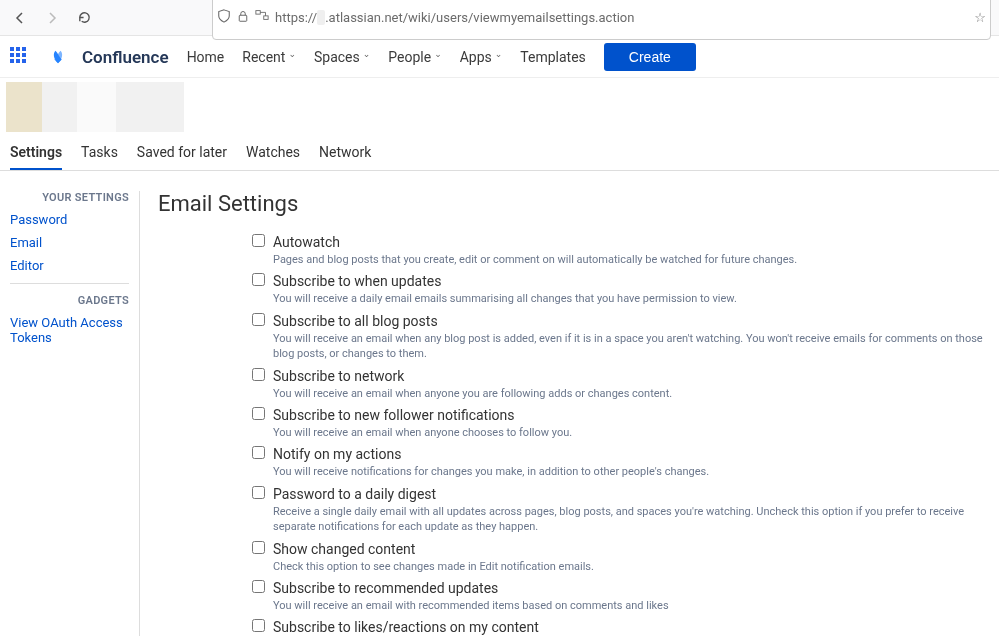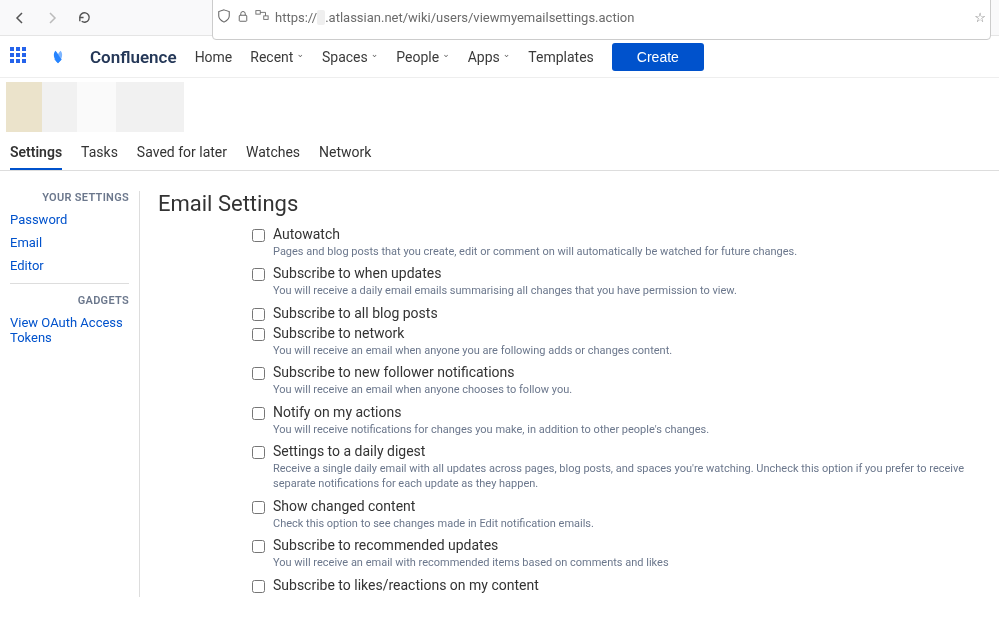--- a/index.html
+++ b/index.html
@@ -12,21 +12,21 @@
     .addr-wrap { flex: 1; display: flex; align-items: center; height: 44px; border: 1px solid #ccc; border-radius: 4px; background: #fff; padding: 0 4px; gap: 6px; font-size: 13px; color: #333; }
     .addr-icons { display: flex; gap: 6px; color: #666; }
     .addr-url { flex: 1; color: #6b6b6b; white-space: nowrap; overflow: hidden; }
     .addr-url .hidden-part { color: #c8c8c8; background: #efefef; padding: 0 4px; border-radius: 2px; }
     .star { color: #777; }
     
     
     .topnav { display: flex; align-items: center; height: 42px; padding: 0 10px; border-bottom: 1px solid #eee; gap: 18px; font-size: 14px; }
     .app-switch { width: 20px; height: 20px; display: grid; grid-template-columns: repeat(3, 4px); grid-template-rows: repeat(3, 4px); gap: 2px; }
     .app-switch span { background: #2563eb; width: 4px; height: 4px; }
-    .brand { display: flex; align-items: center; gap: 22px; font-weight: 600; font-size: 17px; color: #253858; }
+    .brand { display: flex; align-items: center; gap: 14px; font-weight: 600; font-size: 17px; color: #253858; }
     .brand svg { width: 20px; height: 20px; }
     .nav-link { color: #3b3b3b; font-size: 14px; cursor: pointer; display: flex; align-items: flex-start; gap: 3px; }
     .caret { font-size: 9px; color: #666; }
     .create-btn { background: #0052cc; color: #fff; border: none; padding: 6px 25px; border-radius: 3px; font-size: 14px; cursor: pointer; }
     
     
     .page-header { height: 50px; margin: 4px 0 0 6px; width: 178px; background: linear-gradient(90deg, #ebe3cb 0%, #ebe3cb 20%, #f1f1f1 20%, #f1f1f1 40%, #fafafa 40%, #fafafa 62%, #f1f1f1 62%, #f1f1f1 100%); }
     
     
     .tabbar { display: flex; gap: 19px; padding: 0 10px; border-bottom: 1px solid #ddd; font-size: 14px; margin-top: 4px; }
@@ -34,25 +34,25 @@
     .tab.active { font-weight: 600; border-bottom: 2px solid #0052cc; }
     
     
     .content { display: flex; padding: 20px 10px; }
     .sidebar { width: 130px; padding-right: 10px; border-right: 1px solid #ddd; font-size: 13px; margin-right: 18px; }
     .sidebar h4 { font-size: 11px; color: #6b778c; font-weight: 600; letter-spacing: 0.3px; margin-bottom: 8px; text-align: right; }
     .sidebar a { display: block; color: #0052cc; text-decoration: none; margin-bottom: 8px; font-size: 13px; cursor: pointer; }
     .sidebar hr { border: none; border-top: 1px solid #ddd; margin: 10px 0; }
     
     .main { flex: 1; }
-    .main h1 { font-size: 22px; font-weight: 400; color: #333; margin-bottom: 10px; }
+    .main h1 { font-size: 22px; font-weight: 400; color: #333; margin-bottom: 18px; }
     
     .settings-list { margin-left: 94px; }
     .setting { margin-bottom: 4px; }
-    .setting-head { display: flex; align-items: flex-end; gap: 8px; }
+    .setting-head { display: flex; align-items: flex-start; gap: 8px; }
     .setting-head input[type=checkbox] { width: 13px; height: 13px; cursor: pointer; }
     .setting-label { font-size: 14px; color: #333; }
     .setting-desc { font-size: 11px; color: #6b778c; margin-left: 21px; margin-top: 2px; margin-bottom: 6px; line-height: 1.4; }
   </style>
 </head>
 <body>
 
 <div class="browser-bar">
   <div class="bb-btn">
     <svg width="16" height="16" viewBox="0 0 16 16">
@@ -173,20 +173,21 @@
       <input type="checkbox" style="">
       <span class="setting-label">Subscribe to when updates</span>
     </div>
     <div class="setting-desc">You will receive a daily email emails summarising all changes that you have permission to view.</div>
         </div>
         <div class="setting">
     <div class="setting-head">
       <input type="checkbox" style="">
       <span class="setting-label">Subscribe to all blog posts</span>
     </div>
+    <div class="setting-desc">You will receive an email when any blog post is added, even if it is in a space you aren't watching. You won't receive emails for comments on those blog posts, or changes to them.</div>
         </div>
         <div class="setting">
     <div class="setting-head">
       <input type="checkbox" style="">
       <span class="setting-label">Subscribe to network</span>
     </div>
     <div class="setting-desc">You will receive an email when anyone you are following adds or changes content.</div>
         </div>
         <div class="setting">
     <div class="setting-head">
@@ -198,21 +199,21 @@
         <div class="setting">
     <div class="setting-head">
       <input type="checkbox" style="">
       <span class="setting-label">Notify on my actions</span>
     </div>
     <div class="setting-desc">You will receive notifications for changes you make, in addition to other people's changes.</div>
         </div>
         <div class="setting">
     <div class="setting-head">
       <input type="checkbox" style="">
-      <span class="setting-label">Settings to a daily digest</span>
+      <span class="setting-label">Password to a daily digest</span>
     </div>
     <div class="setting-desc">Receive a single daily email with all updates across pages, blog posts, and spaces you're watching. Uncheck this option if you prefer to receive separate notifications for each update as they happen.</div>
         </div>
         <div class="setting">
     <div class="setting-head">
       <input type="checkbox" style="">
       <span class="setting-label">Show changed content</span>
     </div>
     <div class="setting-desc">Check this option to see changes made in Edit notification emails.</div>
         </div>

